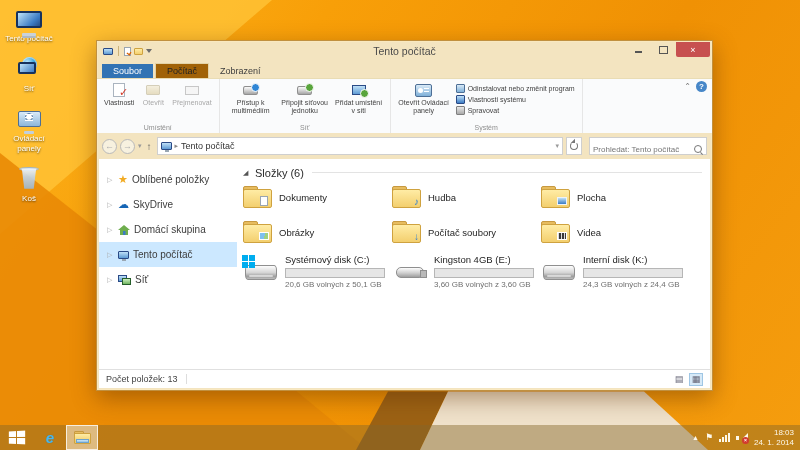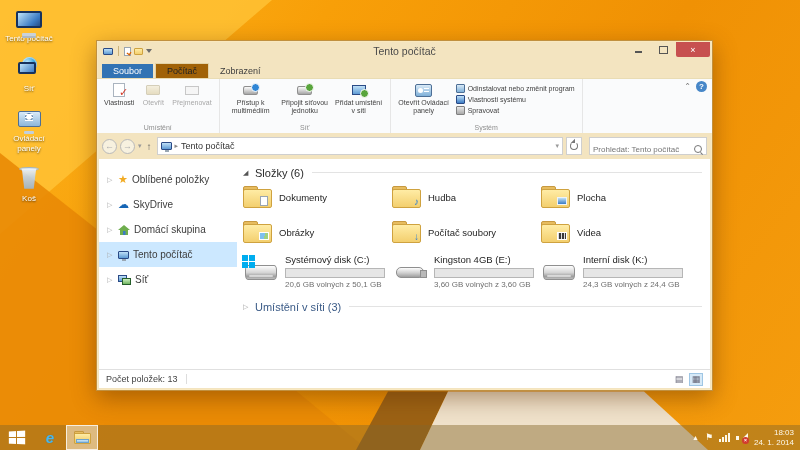--- a/index.html
+++ b/index.html
@@ -476,25 +476,20 @@
                   <span class="hdd"></span>
                 </span>
               <span class="dtext">
                 <span class="dname">Interní disk (K:)</span>
                 <span class="dbar"><span class="fill" style="width: 1%;"></span></span>
                 <span class="dfree">24,3 GB volných z 24,4 GB</span>
               </span>
             </div>
           </div>
 
-          <div class="ghead">
-            <span class="gexp" style="color:#9a9a9a">▷</span>
-            <span class="gtitle" style="color:#3a5a86">Umístění v síti (3)</span>
-            <span class="grule"></span>
-          </div>
 
         </div>
       </div>
 
       <div class="statusbar">
         <span class="status-text">Počet položek: 13</span>
         <span class="status-sep"></span>
         <div class="viewbtns">
           <span class="vbtn">▤</span>
           <span class="vbtn sel">▦</span>

